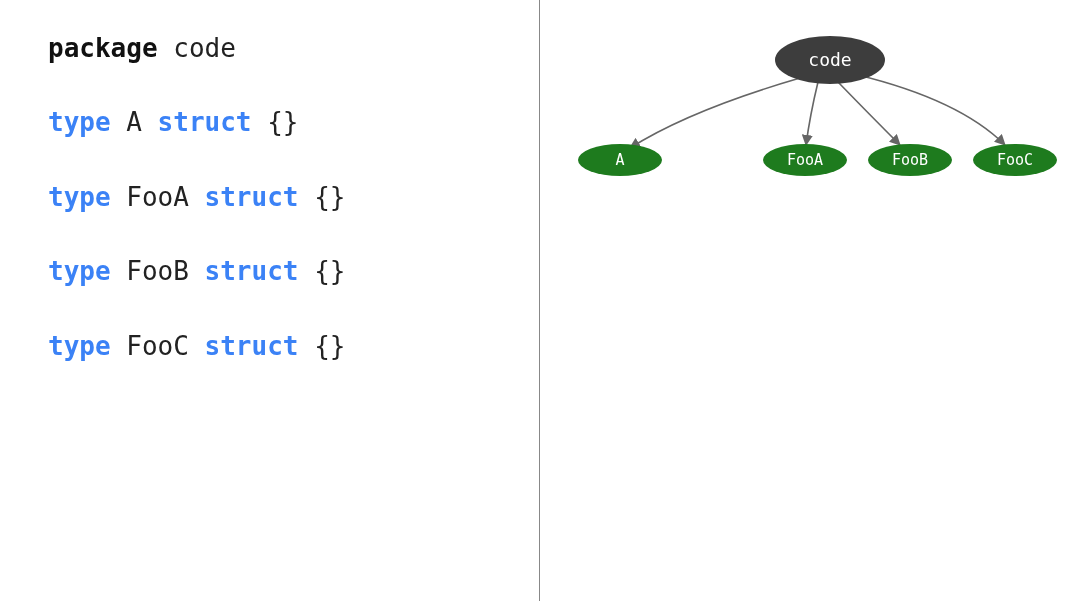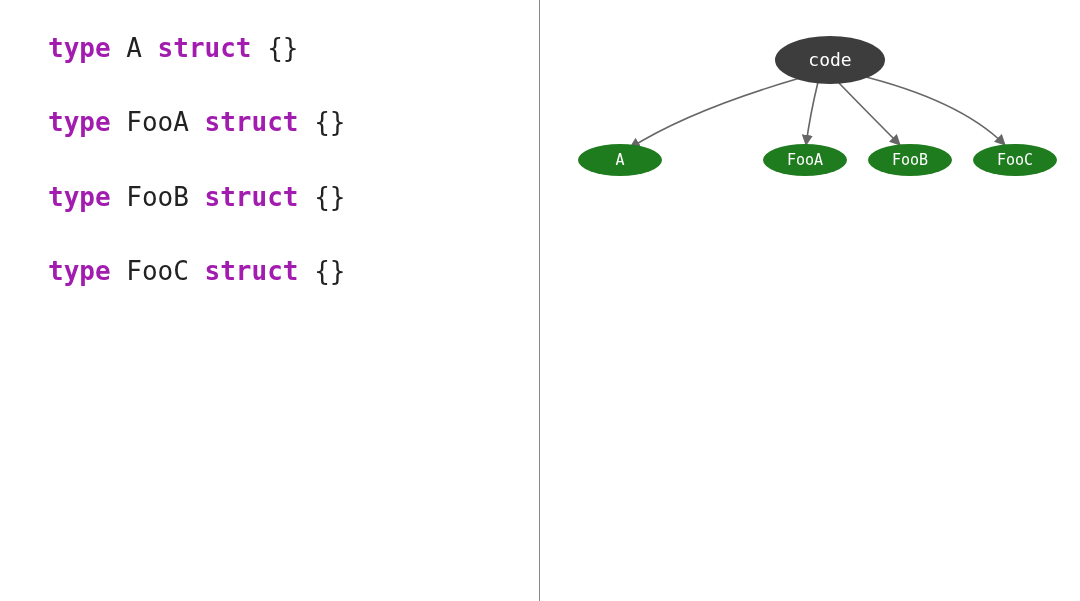--- a/index.html
+++ b/index.html
@@ -15,34 +15,35 @@
       padding: 30px 0 0 48px;
       border-right: 1px solid #888;
     }
     .code-line {
       font-size: 26px;
       line-height: 1.4;
       margin-bottom: 38px;
       white-space: pre;
     }
     .kw-package { font-weight: 800; color: #111; }
-    .kw-type { color: #a21caf; font-weight: 700; }
+    .kw-type { color: #3b82f6; font-weight: 700; }
     .ident { color: #222; }
     .brace { color: #222; }
     .right {
       width: 540px;
       position: relative;
       padding-top: 20px;
     }
     svg { display: block; }
   </style>
 </head>
 <body>
 
 <div class="left">
+  <div class="code-line"><span class="kw-package">package</span> <span class="ident">code</span></div>
 
   <div class="code-line"><span class="kw-type">type</span> <span class="ident">A</span> <span class="kw-type">struct</span> <span class="brace">{}</span></div>
 
   <div class="code-line"><span class="kw-type">type</span> <span class="ident">FooA</span> <span class="kw-type">struct</span> <span class="brace">{}</span></div>
 
   <div class="code-line"><span class="kw-type">type</span> <span class="ident">FooB</span> <span class="kw-type">struct</span> <span class="brace">{}</span></div>
 
   <div class="code-line"><span class="kw-type">type</span> <span class="ident">FooC</span> <span class="kw-type">struct</span> <span class="brace">{}</span></div>
 </div>
 

